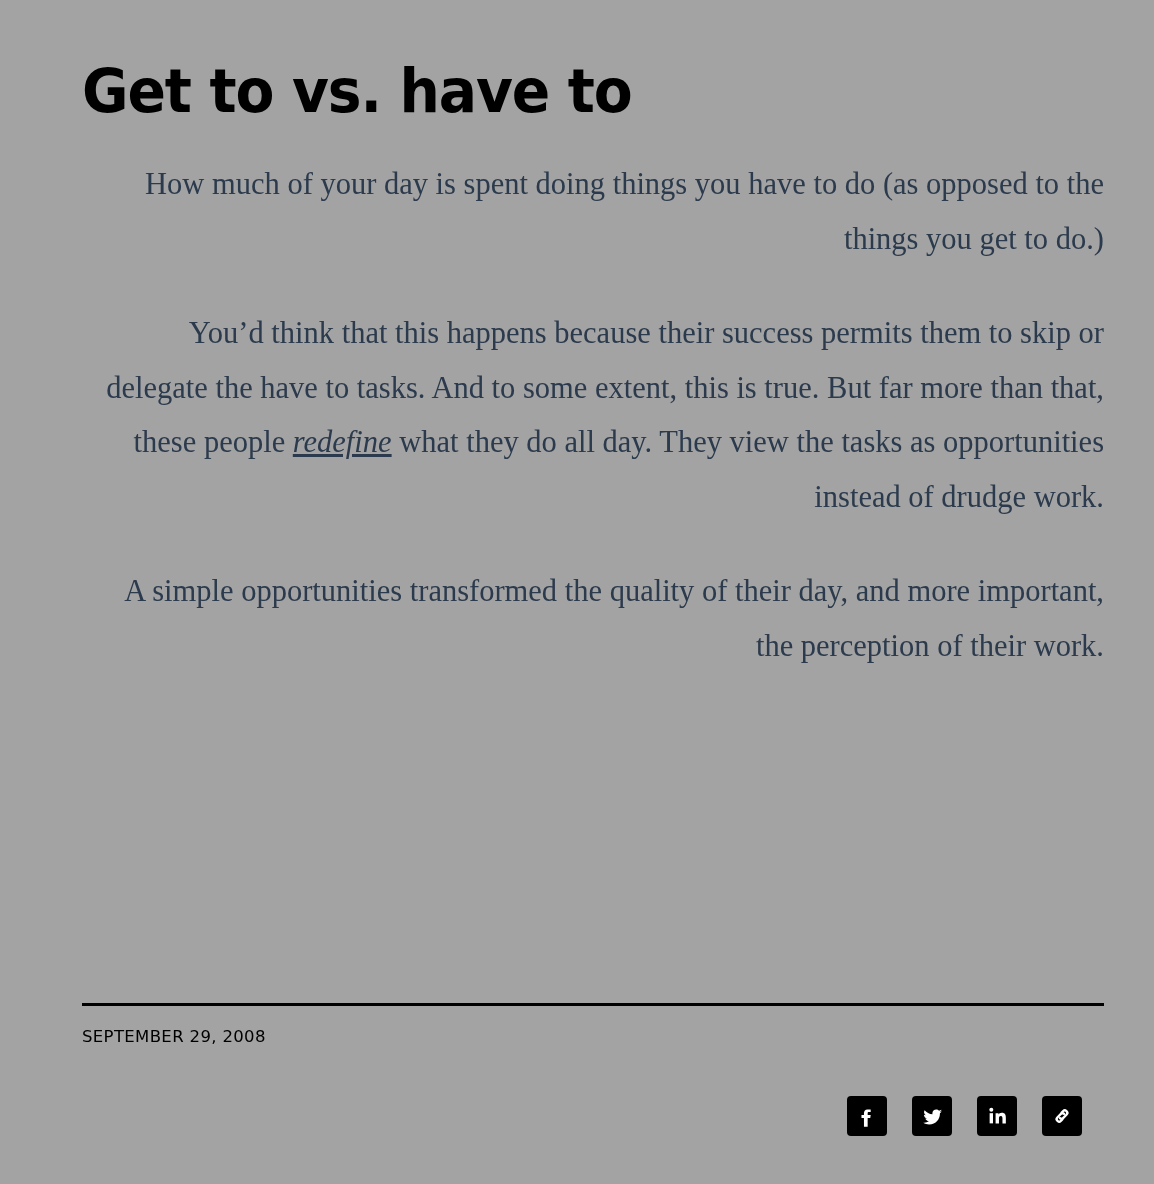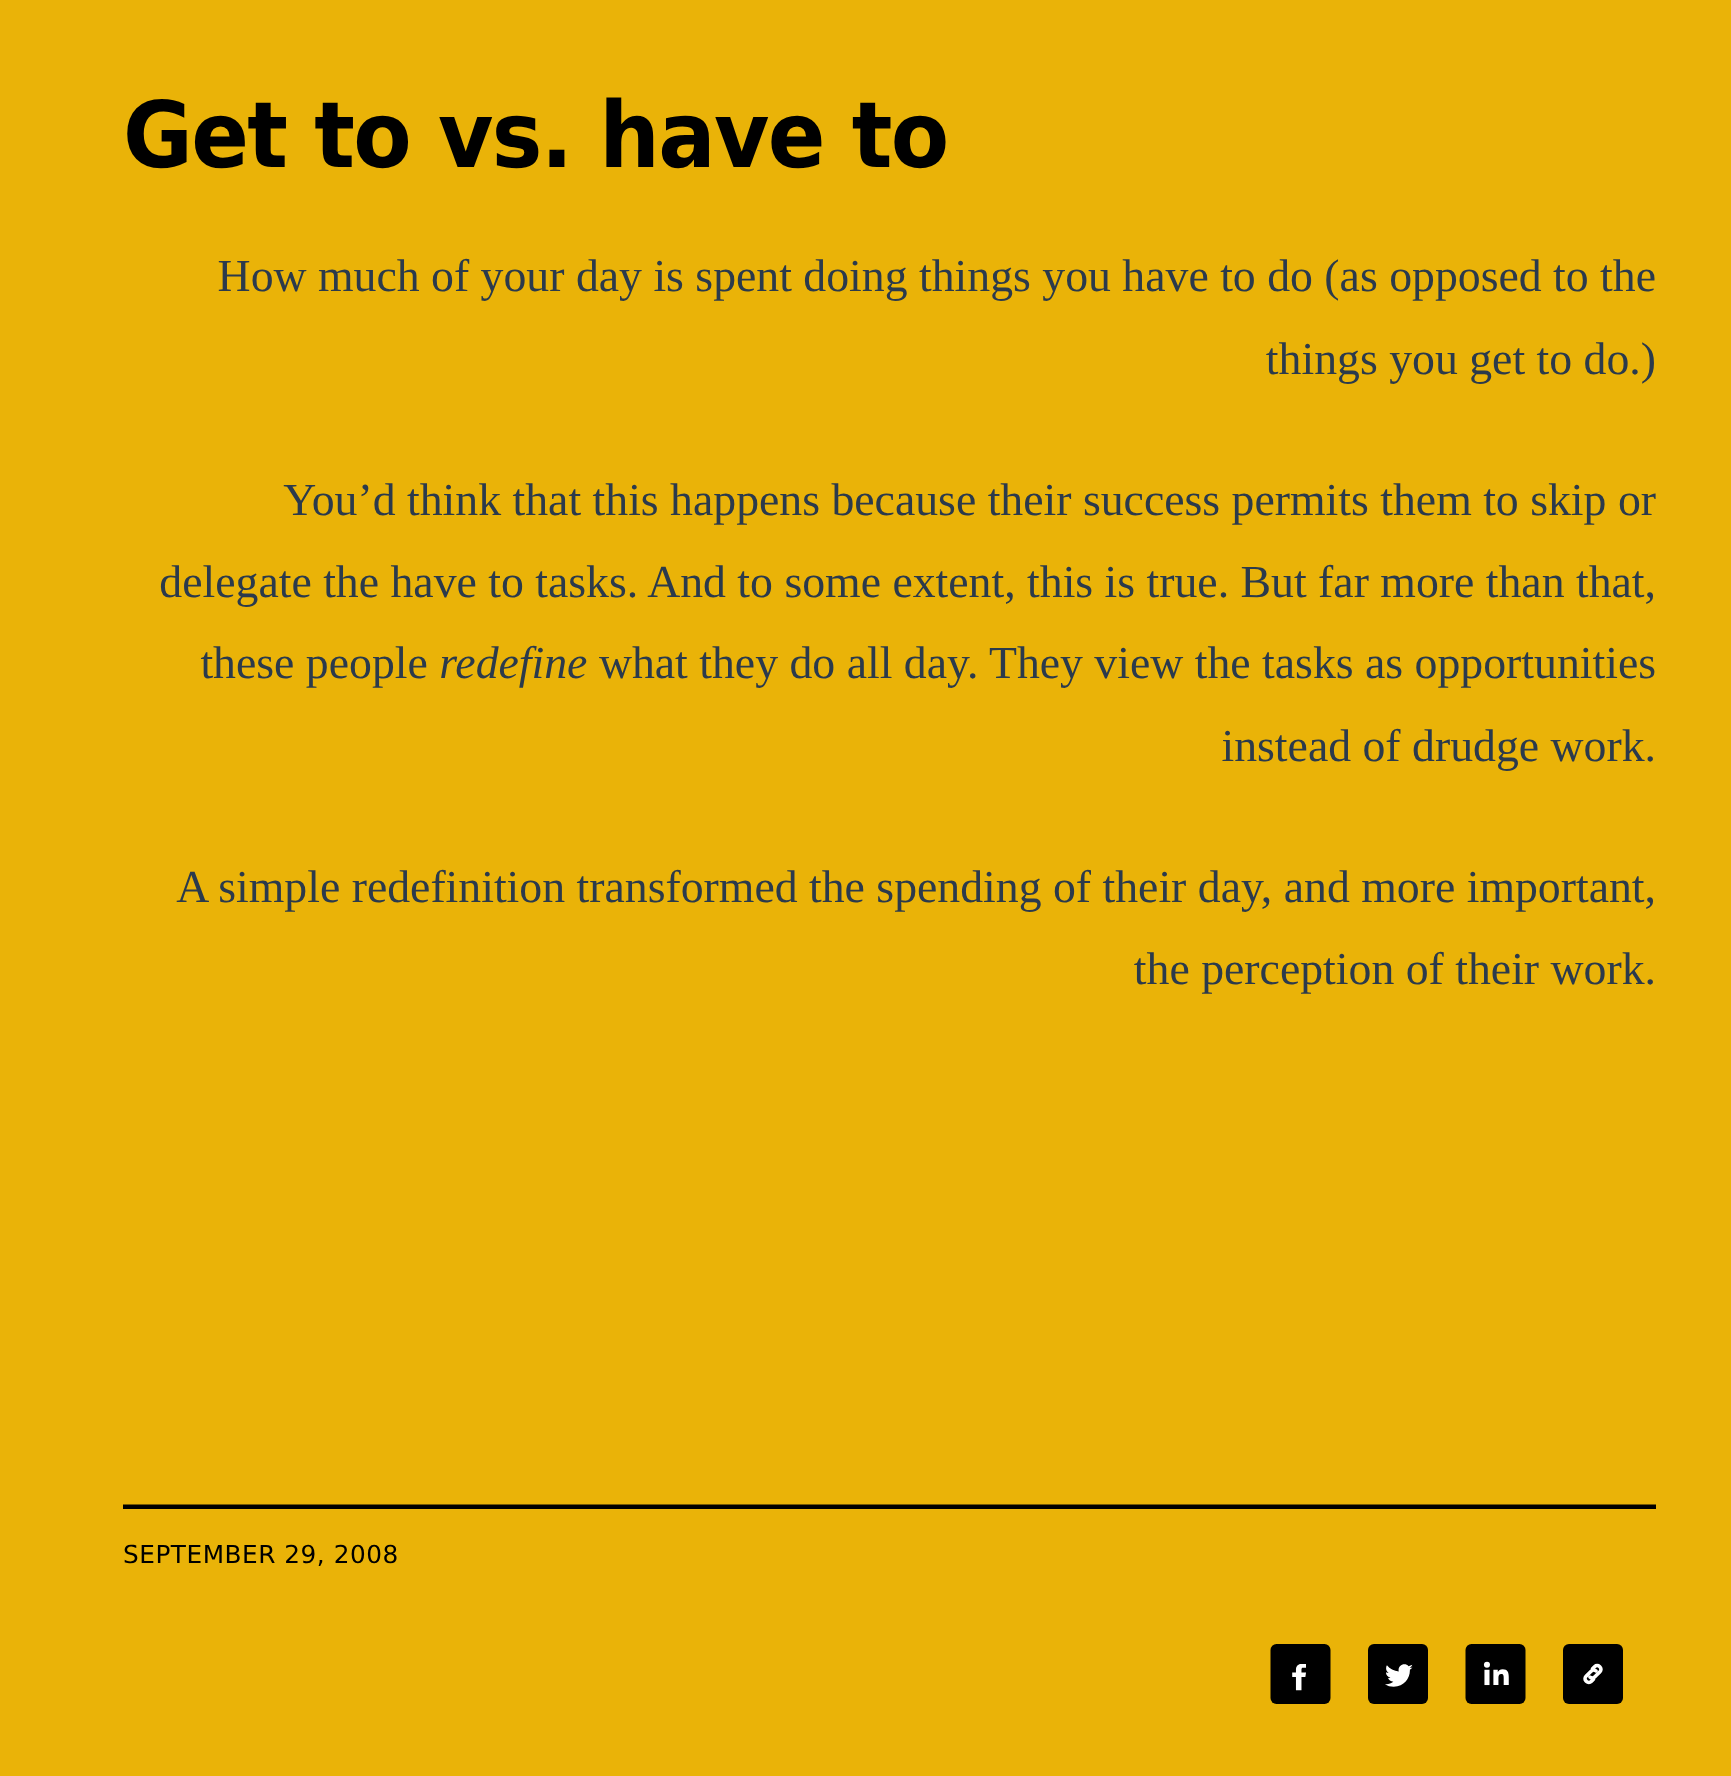--- a/index.html
+++ b/index.html
@@ -14,21 +14,21 @@
     font-family: "Liberation Serif", "DejaVu Serif", serif;
     -webkit-font-smoothing: antialiased;
   }
 
   .page {
     box-sizing: border-box;
     width: 1154px;
     height: 1184px;
     padding: 0;
     position: relative;
-    background: #eab308;
+    background: #a3a3a3;
   }
 
   .article {
     position: absolute;
     left: 82px;
     top: 0;
     width: 1022px;
   }
 
   
@@ -59,20 +59,21 @@
     margin: 0 0 40px 0;
     text-align: right;
   }
 
   .post-body p:last-child {
     margin-bottom: 0;
   }
 
   .post-body em {
     font-style: italic;
+    text-decoration: underline;
   }
 
   
   .post-footer {
     position: absolute;
     left: 82px;
     top: 1003px;
     width: 1022px;
   }
 
@@ -134,21 +135,21 @@
 
     <h1 class="post-title">Get to vs. have to</h1>
 
     <div class="post-body">
 
       <p>How much of your day is spent doing things you have to do (as opposed to the things you get to do.)</p>
 
 
       <p><span>You’d think that this happens because their success permits them to skip or delegate the have to tasks. And to some extent, this is true. But far more than that, these people </span><em>redefine</em><span> what they do all day. They view the tasks as opportunities instead of drudge work.</span></p>
 
-      <p>A simple redefinition transformed the spending of their day, and more important, the perception of their work.</p>
+      <p>A simple opportunities transformed the quality of their day, and more important, the perception of their work.</p>
 
     </div>
 
   </article>
 
   <div class="post-footer">
     <hr class="divider">
     <p class="post-date">SEPTEMBER 29, 2008</p>
   </div>
 

